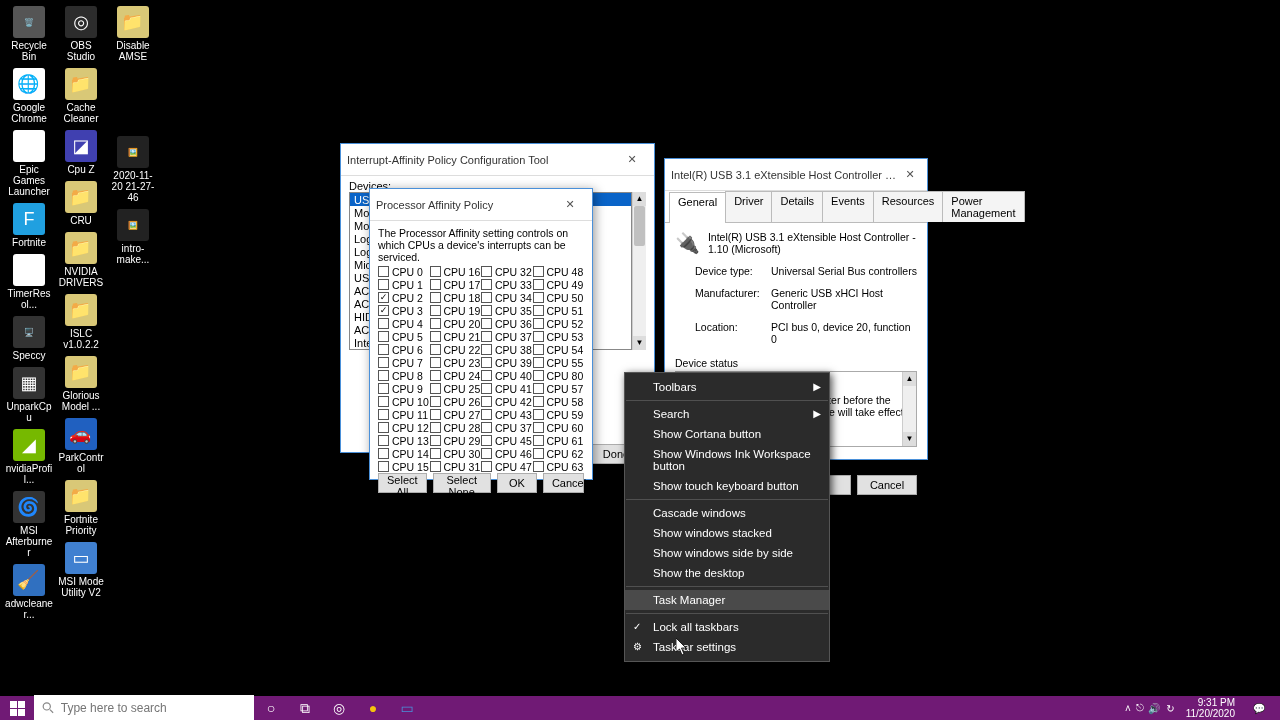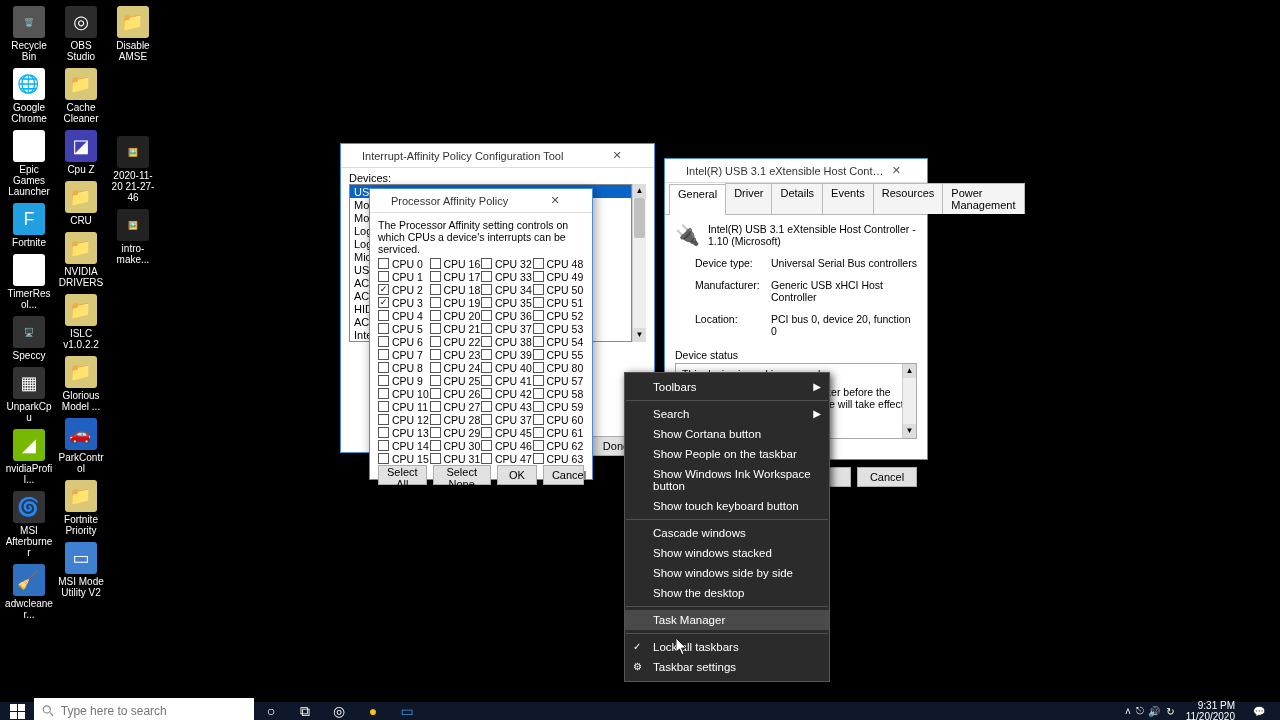--- a/index.html
+++ b/index.html
@@ -8,21 +8,21 @@
 
 .desktop { position:absolute; top:4px; left:4px; width:200px; }
 .icon { width:50px; display:inline-flex; flex-direction:column; align-items:center; text-align:center; color:#fff; font-size:10px; margin:2px 0 4px 0; vertical-align:top; cursor:pointer; }
 .icon .ibox { width:32px; height:32px; display:flex; align-items:center; justify-content:center; font-size:18px; border-radius:3px; }
 .icon .txt { margin-top:2px; line-height:11px; max-width:48px; overflow-wrap:break-word; text-shadow:1px 1px 2px #000; }
 
 .col { display:flex; flex-direction:column; float:left; width:52px; }
 
 
 .win { position:absolute; background:#fff; border:1px solid #4a90d9; box-shadow:2px 2px 10px rgba(0,0,0,.4); }
-.titlebar { height:24px; background:#fff; border-bottom:1px solid #ddd; display:flex; align-items:center; padding:0 21px; font-size:11px; color:#333; }
+.titlebar { height:32px; background:#fff; border-bottom:1px solid #ddd; display:flex; align-items:center; padding:0 6px; font-size:11px; color:#333; }
 .titlebar .spacer { flex:1; }
 .titlebar .x { width:32px; text-align:center; color:#555; cursor:pointer; }
 
 .label { font-size:11px; color:#000; }
 .listbox { border:1px solid #888; background:#fff; font-size:11px; overflow:hidden; }
 .listbox .row { padding:1px 4px; height:13px; line-height:12px; }
 .listbox .selrow { background:#0a64c8; color:#fff; padding:1px 4px; height:13px; line-height:12px; }
 .scroll { width:14px; background:#efefef; border-left:1px solid #ccc; position:relative; }
 .scroll .btn { height:14px; background:#ddd; text-align:center; font-size:8px; cursor:pointer; line-height:14px; }
 .scroll .track { position:absolute; top:14px; bottom:14px; left:0; right:0; }
@@ -46,21 +46,21 @@
 
 
 .ctxm { position:absolute; background:#2b2b2b; border:1px solid #555; width:206px; color:#fff; font-size:11.5px; padding:4px 0; box-shadow:2px 2px 8px rgba(0,0,0,.7); }
 .ctxm .item { padding:4px 10px 4px 28px; position:relative; cursor:pointer; }
 .ctxm .item.hl { background:#4a4a4a; }
 .ctxm .item .arrow { position:absolute; right:8px; top:4px; font-size:10px; }
 .ctxm .item .chk { position:absolute; left:8px; top:4px; font-size:10px; }
 .ctxm .sep { height:1px; background:#505050; margin:3px 1px; }
 
 
-.taskbar { position:absolute; bottom:0; left:0; width:100%; height:18px; background:#0f172a; display:flex; align-items:center; }
+.taskbar { position:absolute; bottom:0; left:0; width:100%; height:24px; background:#701a75; display:flex; align-items:center; }
 .start { width:34px; height:30px; display:flex; align-items:center; justify-content:center; color:#fff; cursor:pointer; }
 .winlogo { width:15px; height:15px; display:grid; grid-template-columns:1fr 1fr; grid-template-rows:1fr 1fr; gap:1px; }
 .winlogo div { background:#fff; }
 .search { width:220px; height:26px; background:#fff; display:flex; align-items:center; padding:0 8px; gap:6px; }
 .search svg { width:14px; height:14px; opacity:.7; }
 .search input { border:none; outline:none; background:transparent; font-size:12px; color:#666; width:100%; }
 .tbtn { width:34px; height:30px; display:flex; align-items:center; justify-content:center; color:#fff; cursor:pointer; font-size:14px; }
 .tray { margin-left:auto; display:flex; align-items:center; color:#fff; font-size:10px; padding-right:6px; gap:5px; }
 .datetime { text-align:right; line-height:11px; padding:0 6px; cursor:pointer; }
 .notif { width:28px; height:30px; display:flex; align-items:center; justify-content:center; cursor:pointer; }
@@ -538,21 +538,20 @@
       <button class="wbtn">Cancel</button>
     </div>
   </div>
 </div>
 
 <div class="ctxm" id="ctxm" style="left:624px; top:372px;">
     <div class="item"><span>Toolbars</span><span class="arrow">▶</span></div>
     <div class="sep"></div>
     <div class="item"><span>Search</span><span class="arrow">▶</span></div>
     <div class="item"><span>Show Cortana button</span></div>
-    <div class="item"><span>Show People on the taskbar</span></div>
     <div class="item"><span>Show Windows Ink Workspace button</span></div>
     <div class="item"><span>Show touch keyboard button</span></div>
     <div class="sep"></div>
     <div class="item"><span>Cascade windows</span></div>
     <div class="item"><span>Show windows stacked</span></div>
     <div class="item"><span>Show windows side by side</span></div>
     <div class="item"><span>Show the desktop</span></div>
     <div class="sep"></div>
     <div class="item hl"><span>Task Manager</span></div>
     <div class="sep"></div>

